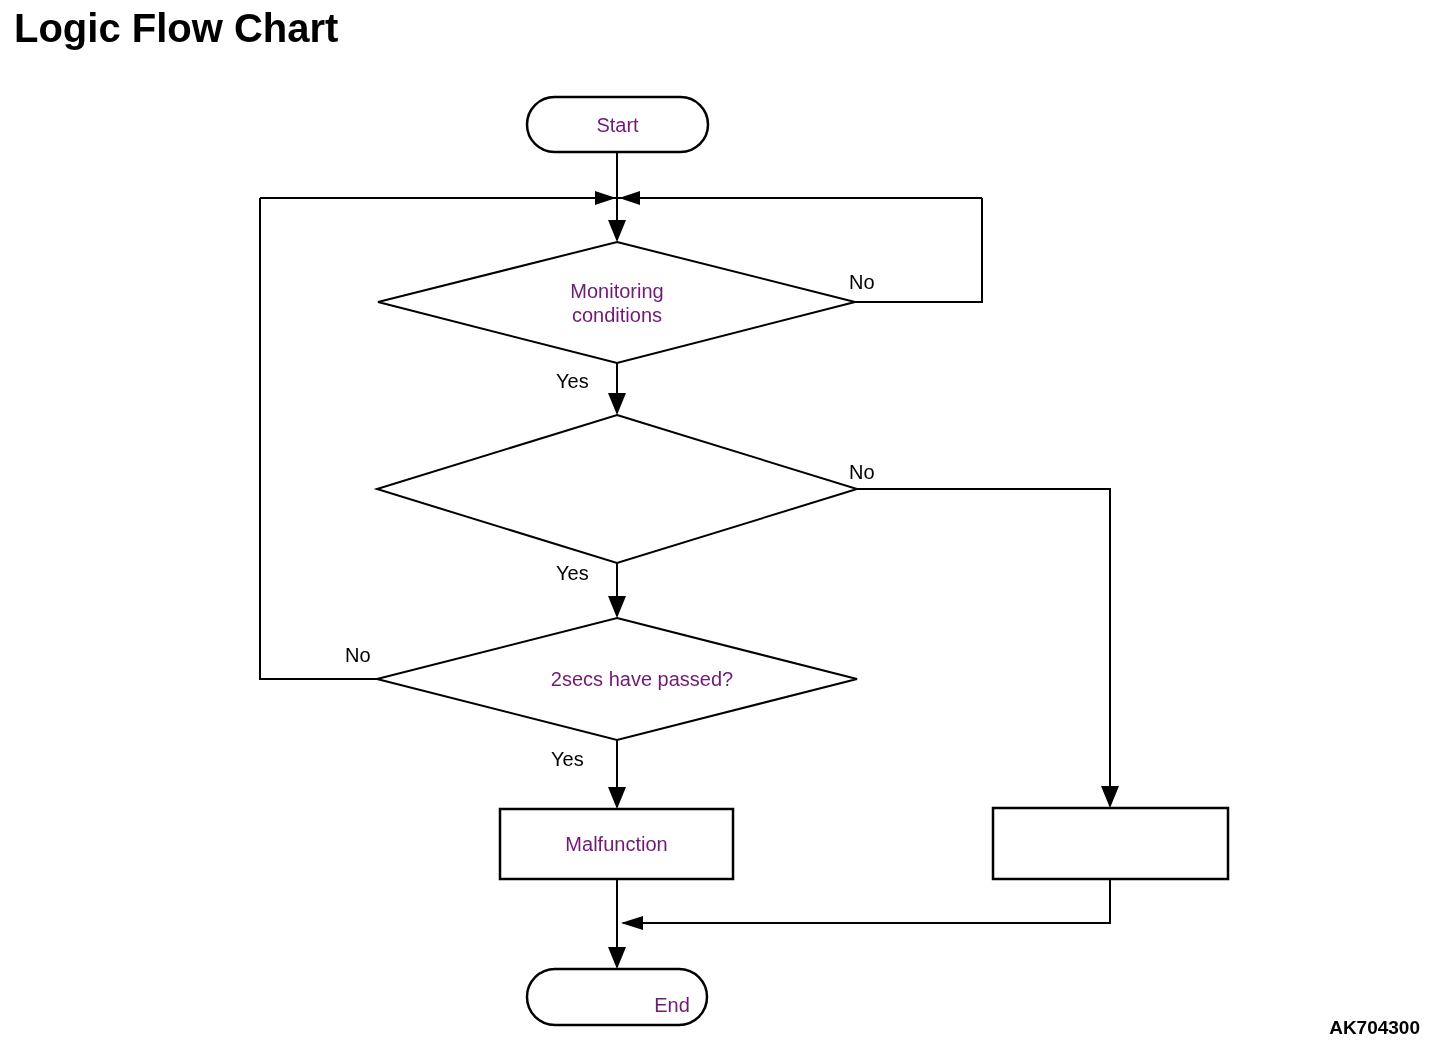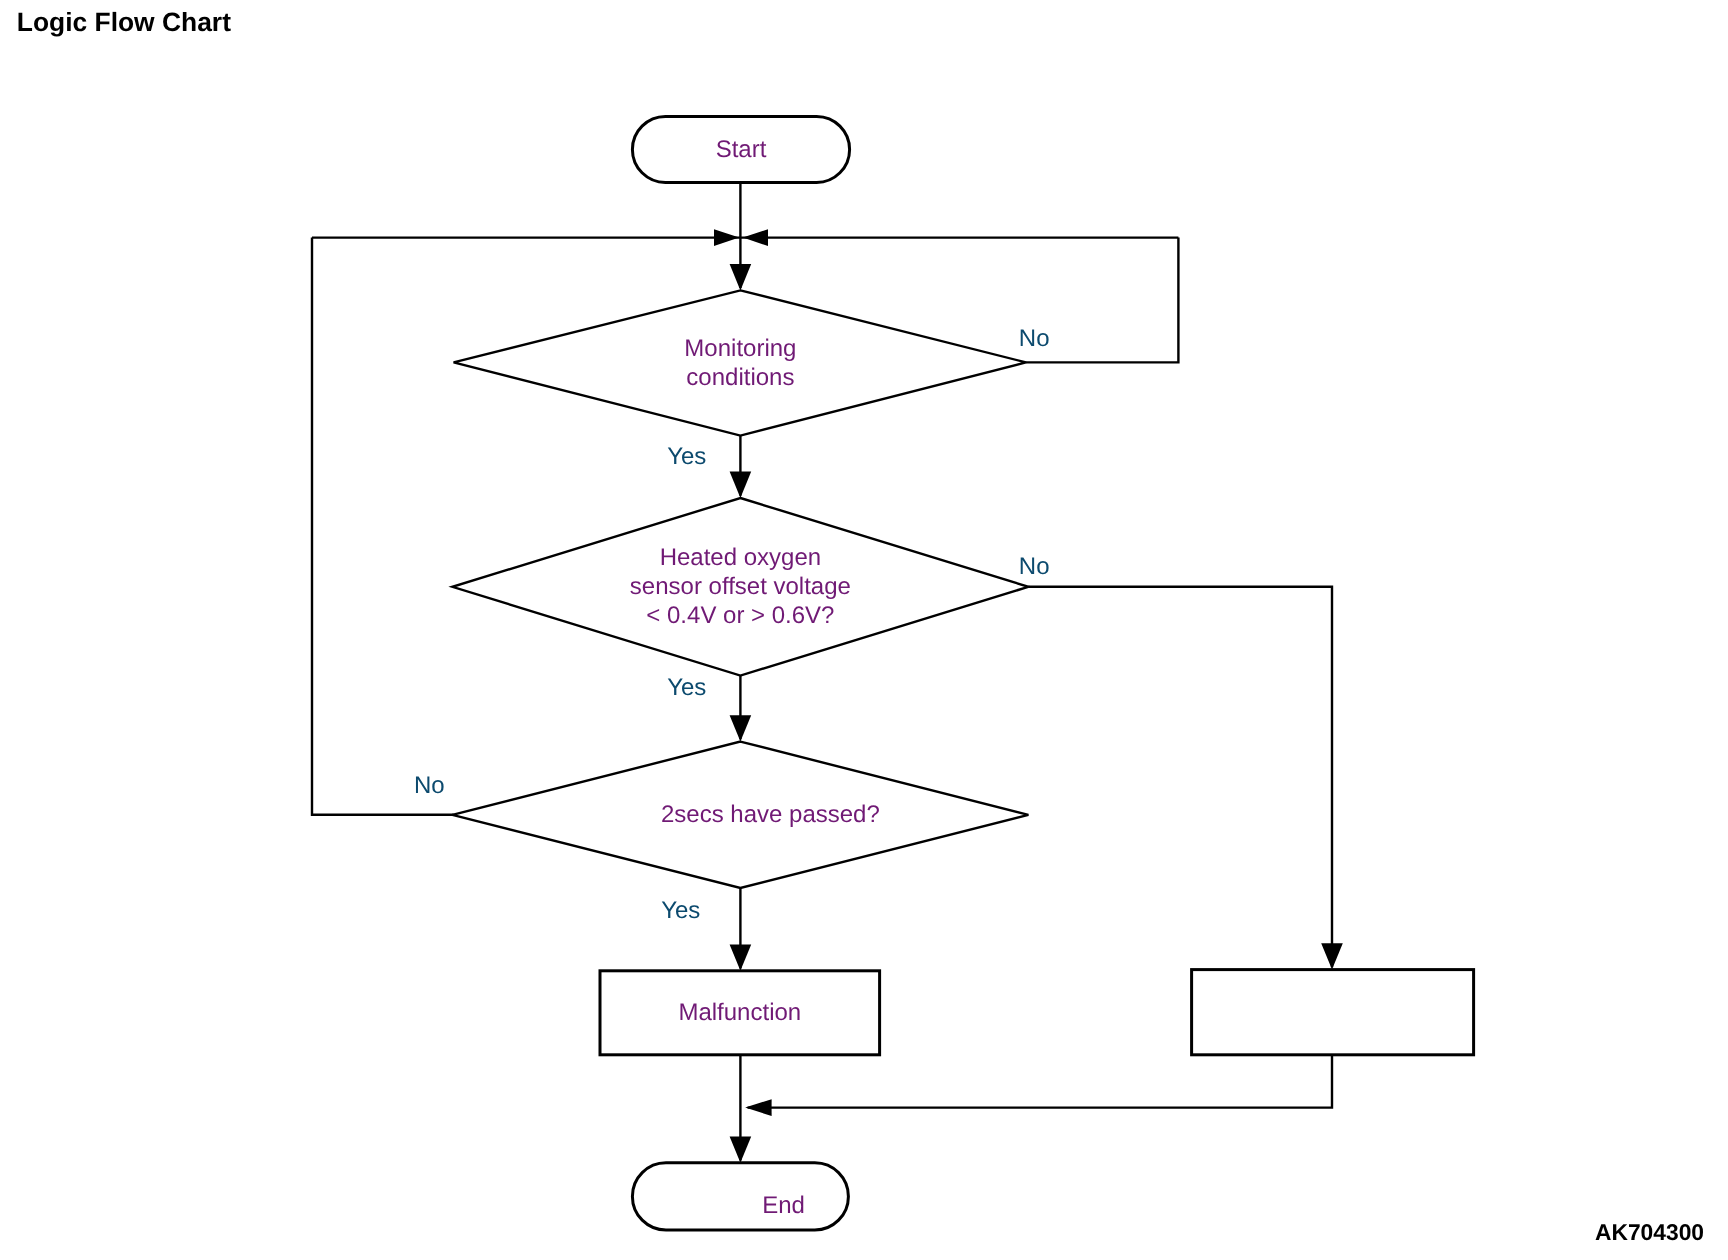--- a/index.html
+++ b/index.html
@@ -13,21 +13,21 @@
     height: 1050px;
     background: #ffffff;
     font-family: "Liberation Sans", sans-serif;
     color: #000000;
     overflow: hidden;
   }
   .page-title {
     position: absolute;
     left: 14px;
     top: 6px;
-    font-size: 22px;
+    font-size: 40px;
     font-weight: bold;
     letter-spacing: 0px;
     color: #000000;
   }
   svg.canvas {
     position: absolute;
     left: 0;
     top: 0;
     width: 1440px;
     height: 1050px;
@@ -41,21 +41,21 @@
     font-size: 20px;
     line-height: 24px;
     color: #701a75;
     white-space: nowrap;
   }
   .node-label span { display: block; }
   .edge-label {
     position: absolute;
     font-size: 20px;
     line-height: 24px;
-    color: #0c4a6e;
+    color: #000000;
     white-space: nowrap;
   }
   .figure-code {
     position: absolute;
     left: 1230px;
     top: 1017px;
     width: 190px;
     text-align: right;
     font-size: 19px;
     font-weight: bold;
@@ -109,36 +109,31 @@
 
   <div class="node-label" style="left:527px; top:97px; width:181px; height:55px;">
     <span>Start</span>
   </div>
 
   <div class="node-label" style="left:467px; top:279px; width:300px; height:48px; flex-direction:column;text-align:right;">
     <span>Monitoring</span>
     <span>conditions</span>
   </div>
 
-  <div class="node-label" style="left:450px; top:453px; width:334px; height:72px; flex-direction:column;">
-    <span>Heated oxygen</span>
-    <span>sensor offset voltage</span>
-    <span>&lt; 0.4V or &gt; 0.6V?</span>
-  </div>
 
   <div class="node-label" style="left:492px; top:667px; width:300px; height:24px;">
     <span>2secs have passed?</span>
   </div>
 
   <div class="node-label" style="left:500px; top:809px; width:233px; height:69px;">
     <span>Malfunction</span>
   </div>
 
 
-  <div class="node-label" style="left:527px; top:969px; width:180px; height:72px;padding-left:36px;">
+  <div class="node-label" style="left:546px; top:969px; width:180px; height:72px;padding-left:36px;">
     <span>End</span>
   </div>
 
   <div class="edge-label" style="left:849px; top:270px;">No</div>
   <div class="edge-label" style="left:556px; top:369px;">Yes</div>
   <div class="edge-label" style="left:849px; top:460px;">No</div>
   <div class="edge-label" style="left:556px; top:561px;">Yes</div>
   <div class="edge-label" style="left:345px; top:643px;">No</div>
   <div class="edge-label" style="left:551px; top:747px;">Yes</div>
 

